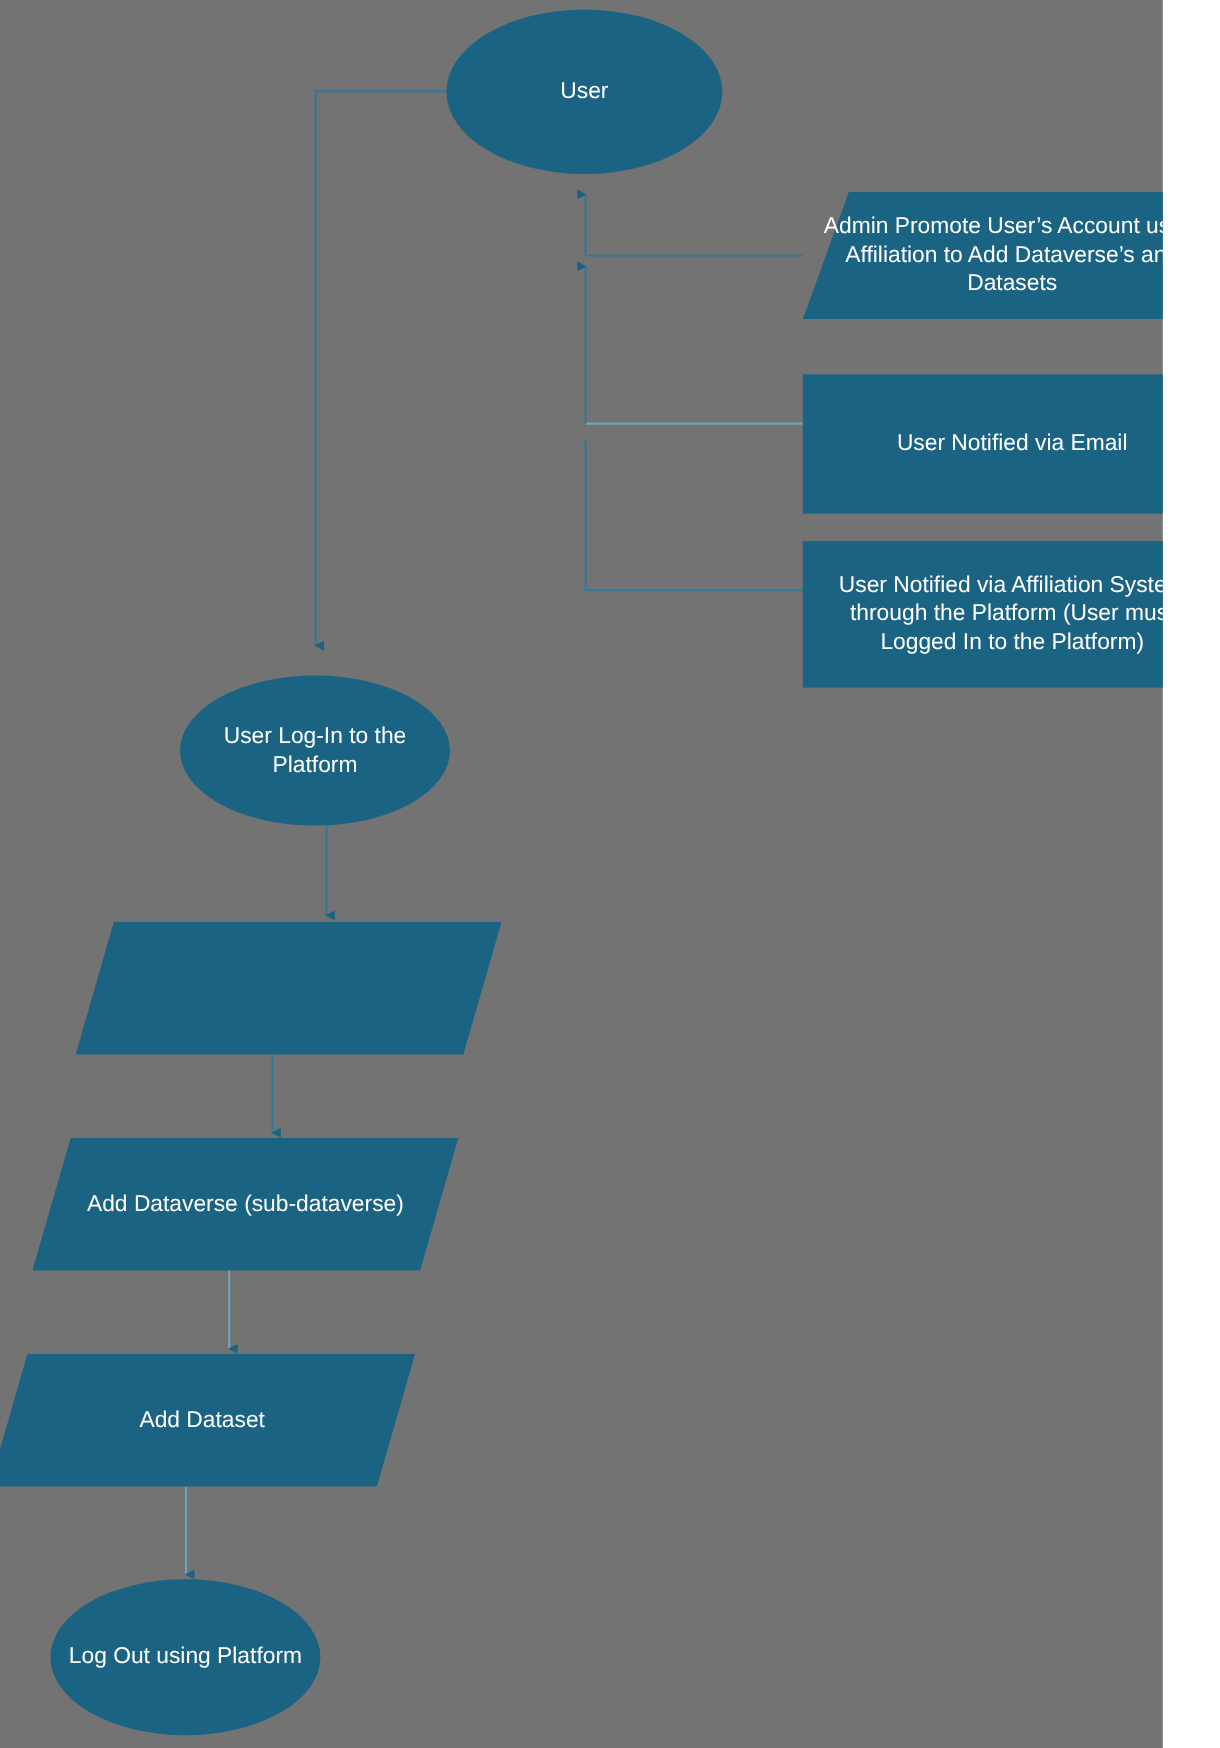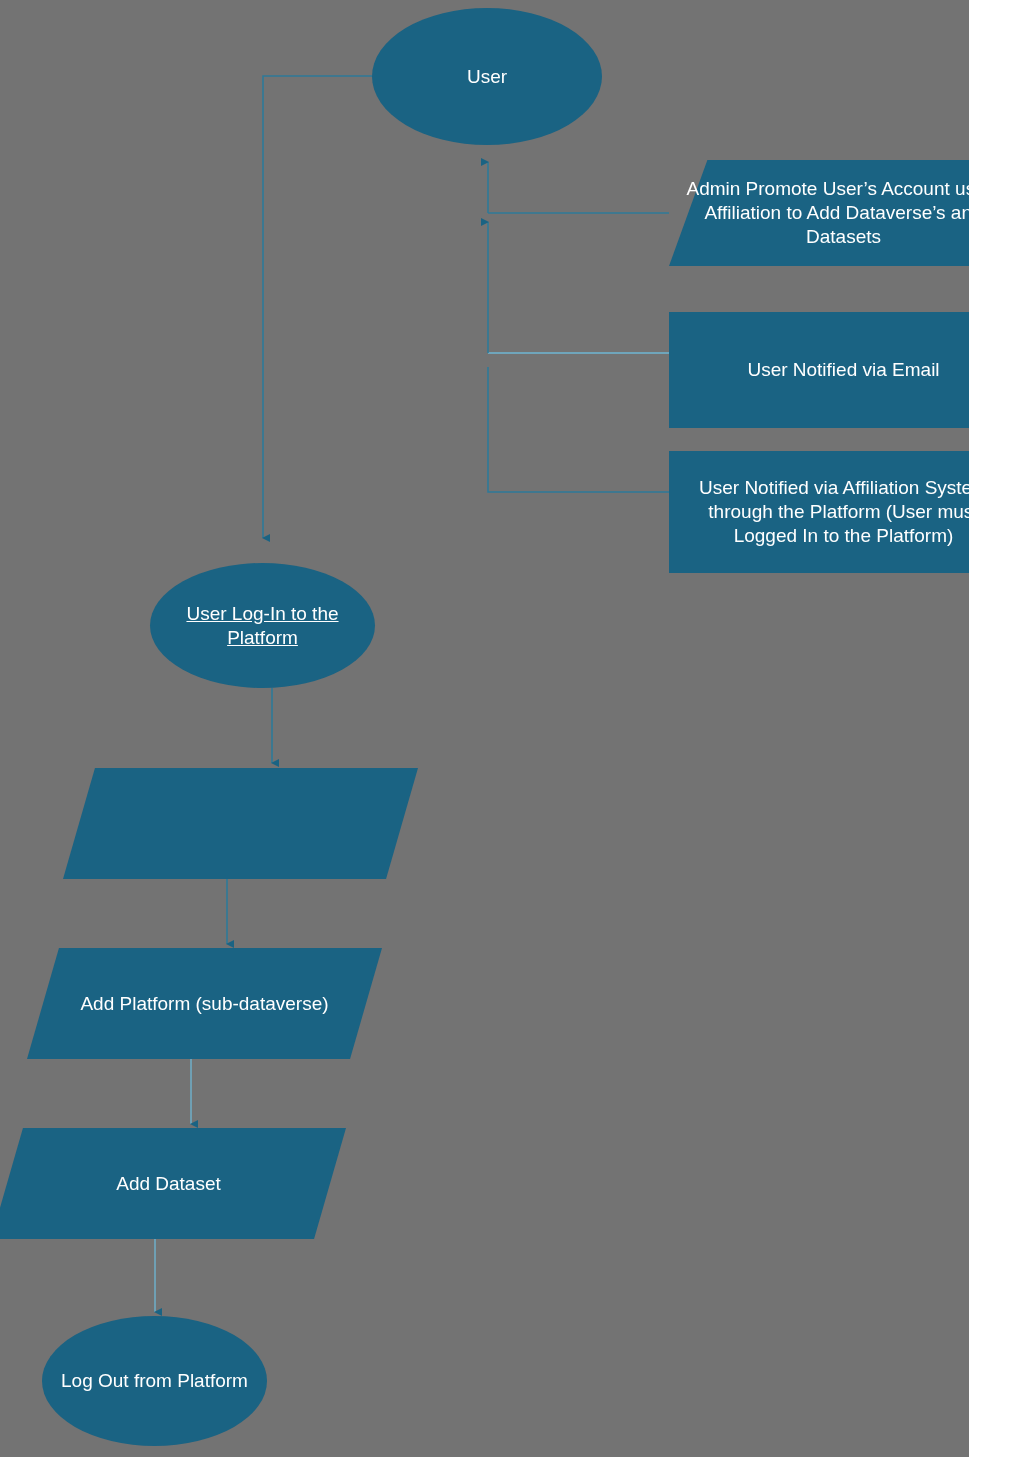--- a/index.html
+++ b/index.html
@@ -129,35 +129,35 @@
   </div>
 
   <div class="node rect" style="left:669px; top:296px; width:349px; height:116px;">
     <span class="label">User Notified via Email</span>
   </div>
 
   <div class="node rect" style="left:669px; top:435px; width:349px; height:122px;">
     <span class="label">User Notified via Affiliation System through the Platform (User must Logged In to the Platform)</span>
   </div>
 
-  <div class="node ellipse" style="left:150px; top:563px; width:225px; height:125px;text-decoration:underline;">
+  <div class="node ellipse" style="left:150px; top:563px; width:225px; height:125px;">
     <span class="label">User Log-In to the Platform</span>
   </div>
 
   <div class="node parallelogram skew-r-small" style="left:63px; top:768px; width:355px; height:111px;">
     <span class="pgram-bg"></span>
   </div>
 
   <div class="node parallelogram skew-r-small" style="left:27px; top:948px; width:355px; height:111px;">
     <span class="pgram-bg"></span>
-    <span class="label">Add Platform (sub-dataverse)</span>
+    <span class="label">Add Dataverse (sub-dataverse)</span>
   </div>
 
   <div class="node parallelogram skew-r-small" style="left:-9px; top:1128px; width:355px; height:111px;">
     <span class="pgram-bg"></span>
     <span class="label">Add Dataset</span>
   </div>
 
   <div class="node ellipse" style="left:42px; top:1316px; width:225px; height:130px;">
-    <span class="label">Log Out from Platform</span>
+    <span class="label">Log Out using Platform</span>
   </div>
 
 </div>
 
 </body></html>

